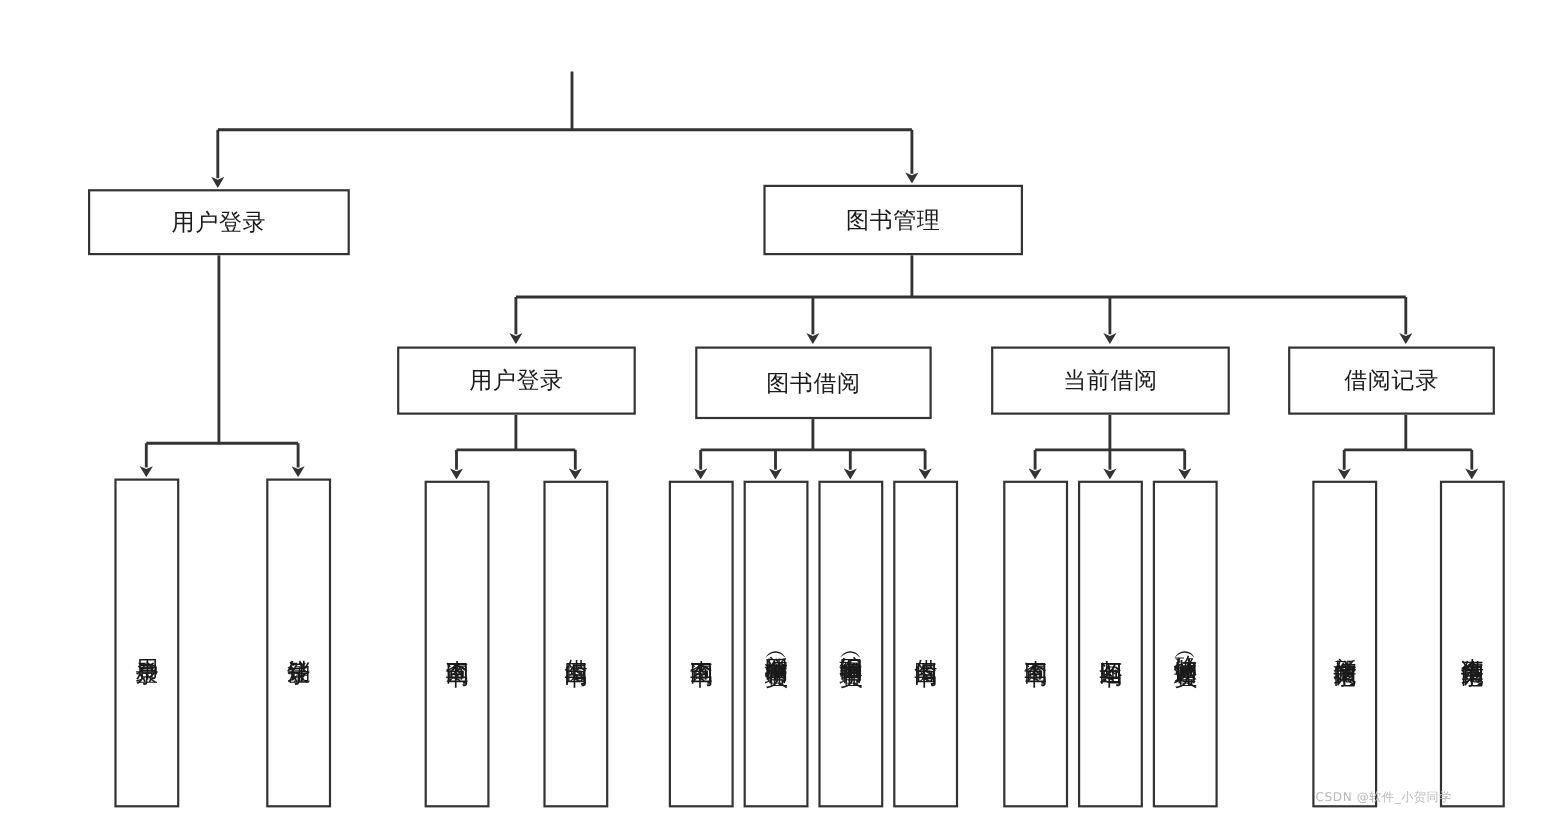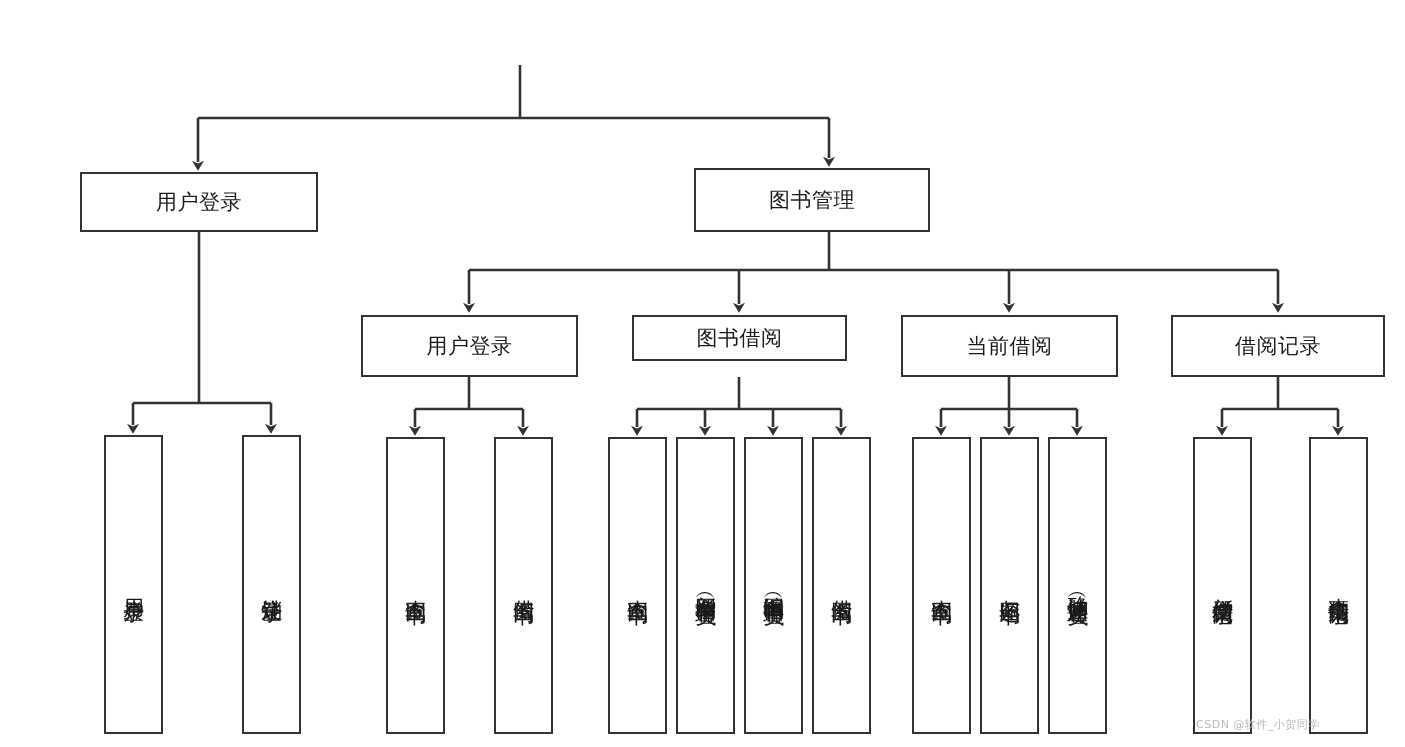--- a/index.html
+++ b/index.html
@@ -126,27 +126,27 @@
   <div class="node lvl2" style="left:80px; top:172px; width:238px; height:60px;">
     <span class="node-label">用户登录</span>
   </div>
   <div class="node lvl2" style="left:694px; top:168px; width:236px; height:64px;">
     <span class="node-label">图书管理</span>
   </div>
 
   <div class="node lvl3" style="left:361px; top:315px; width:217px; height:62px;">
     <span class="node-label">用户登录</span>
   </div>
-  <div class="node lvl3" style="left:632px; top:315px; width:215px; height:46px;justify-content:center;">
+  <div class="node lvl3" style="left:632px; top:315px; width:215px; height:66px;justify-content:center;">
     <span class="node-label">图书借阅</span>
   </div>
   <div class="node lvl3" style="left:901px; top:315px; width:217px; height:62px;text-align:right;">
     <span class="node-label">当前借阅</span>
   </div>
-  <div class="node lvl3" style="left:1171px; top:315px; width:214px; height:62px;align-items:center;">
+  <div class="node lvl3" style="left:1171px; top:315px; width:188px; height:62px;align-items:center;">
     <span class="node-label">借阅记录</span>
   </div>
 
   <div class="node leaf" style="left:104px; top:435px; width:59px; height:299px;">
     <span class="node-label">用户登录</span>
   </div>
   <div class="node leaf" style="left:242px; top:435px; width:59px; height:299px;">
     <span class="node-label">注销登录</span>
   </div>
 

